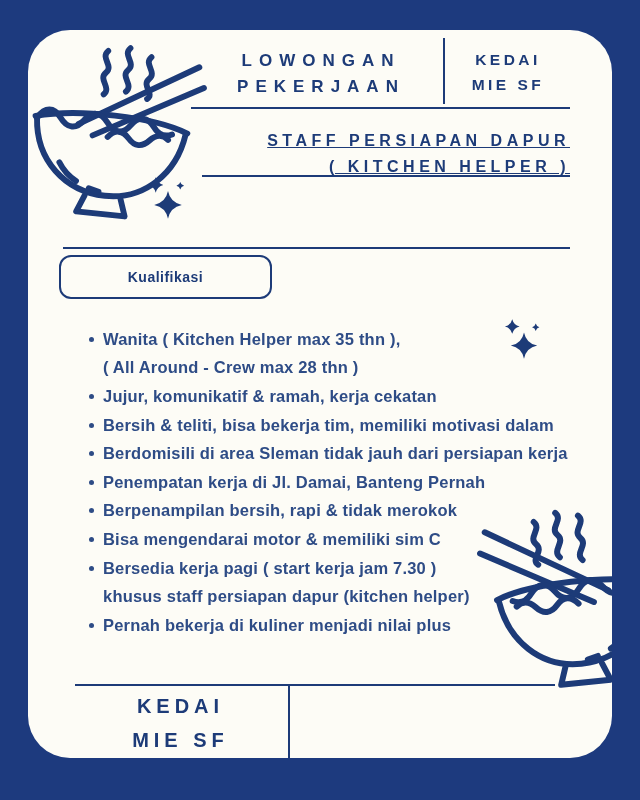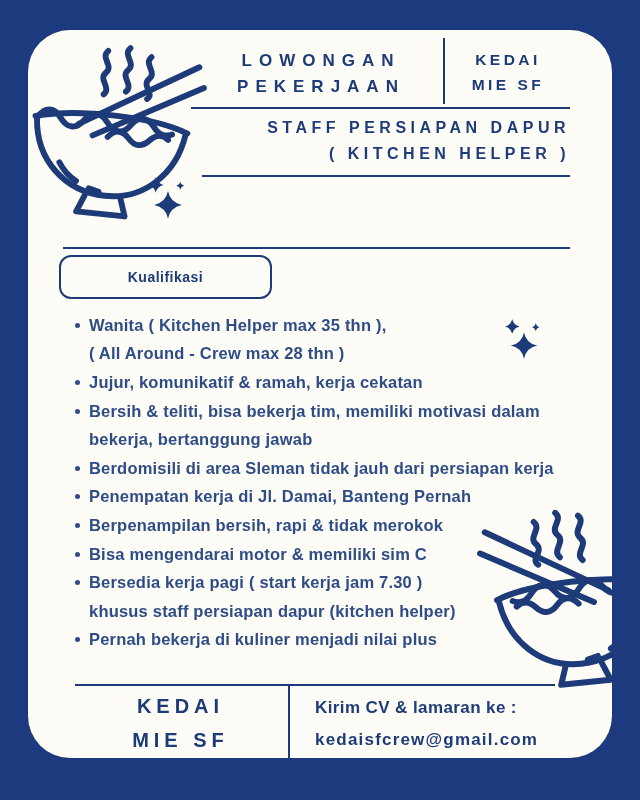--- a/index.html
+++ b/index.html
@@ -32,30 +32,30 @@
     font-size:15.5px;font-weight:700;letter-spacing:3.5px;line-height:25px;
   }
   .hr{border-top:2px solid var(--ink);height:0;}
   .hr1{left:163px;top:77px;width:379px;}
   .hr2{left:174px;top:145px;width:368px;}
   .hr3{left:35px;top:217px;width:507px;}
   .job{
     left:150px;width:392px;text-align:right;
     font-size:16px;font-weight:700;letter-spacing:4.5px;line-height:26px;
   }
-  .job1{top:85px;}
+  .job1{top:98px;text-decoration:underline;}
   .job2{top:156px;}
   
   .qual-box{
     left:31px;top:225px;width:209px;height:40px;
     border:2px solid var(--ink);border-radius:12px;
     display:flex;align-items:center;justify-content:center;
     font-size:14px;font-weight:700;letter-spacing:0.5px;
   }
-  .qual-list{left:44px;top:278px;width:505px;margin:3px;padding:0;list-style:none;}
+  .qual-list{left:44px;top:278px;width:505px;margin:17px;padding:0;list-style:none;}
   .qual-row{display:flex;align-items:center;height:28.6px;color:var(--body-ink);}
   .qual-row .dot{
     width:5px;height:5px;border-radius:50%;background:var(--body-ink);
     margin-right:9px;flex:0 0 auto;
   }
   .qual-row.cont .dot{visibility:hidden;}
   .qual-text{font-size:16.5px;font-weight:600;letter-spacing:0.2px;white-space:nowrap;}
   
   .footer-hr{left:47px;top:654px;width:480px;}
   .footer-vdiv{left:260px;top:654px;width:0;height:74px;border-left:2px solid var(--ink);}
@@ -149,24 +149,20 @@
         <span class="qual-text">( All Around - Crew max 28 thn )</span>
       </li>
       <li class="qual-row">
         <span class="dot"></span>
         <span class="qual-text">Jujur, komunikatif &amp; ramah, kerja cekatan</span>
       </li>
       <li class="qual-row">
         <span class="dot"></span>
         <span class="qual-text">Bersih &amp; teliti, bisa bekerja tim, memiliki motivasi dalam</span>
       </li>
-      <li class="qual-row cont">
-        <span class="dot"></span>
-        <span class="qual-text">bekerja, bertanggung jawab</span>
-      </li>
       <li class="qual-row">
         <span class="dot"></span>
         <span class="qual-text">Berdomisili di area Sleman tidak jauh dari persiapan kerja</span>
       </li>
       <li class="qual-row">
         <span class="dot"></span>
         <span class="qual-text">Penempatan kerja di Jl. Damai, Banteng Pernah</span>
       </li>
       <li class="qual-row">
         <span class="dot"></span>
@@ -189,18 +185,14 @@
         <span class="qual-text">Pernah bekerja di kuliner menjadi nilai plus</span>
       </li>
     </ul>
 
   <div class="abs hr footer-hr"></div>
   <div class="abs footer-vdiv"></div>
   <div class="abs footer-brand">
     <div>KEDAI</div>
     <div>MIE SF</div>
   </div>
-  <div class="abs footer-contact">
-    <div class="contact-label">Kirim CV &amp; lamaran ke :</div>
-    <div class="contact-email">kedaisfcrew@gmail.com</div>
-  </div>
 
 </div>
 
 </body></html>

